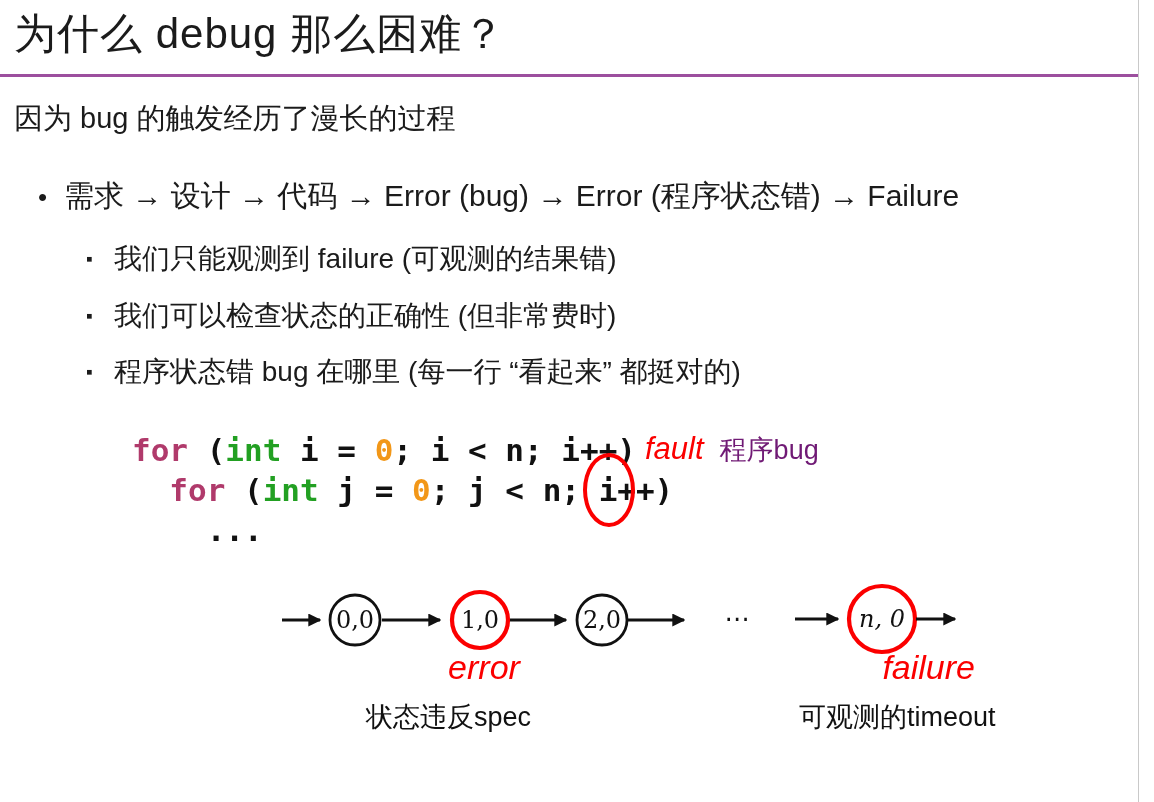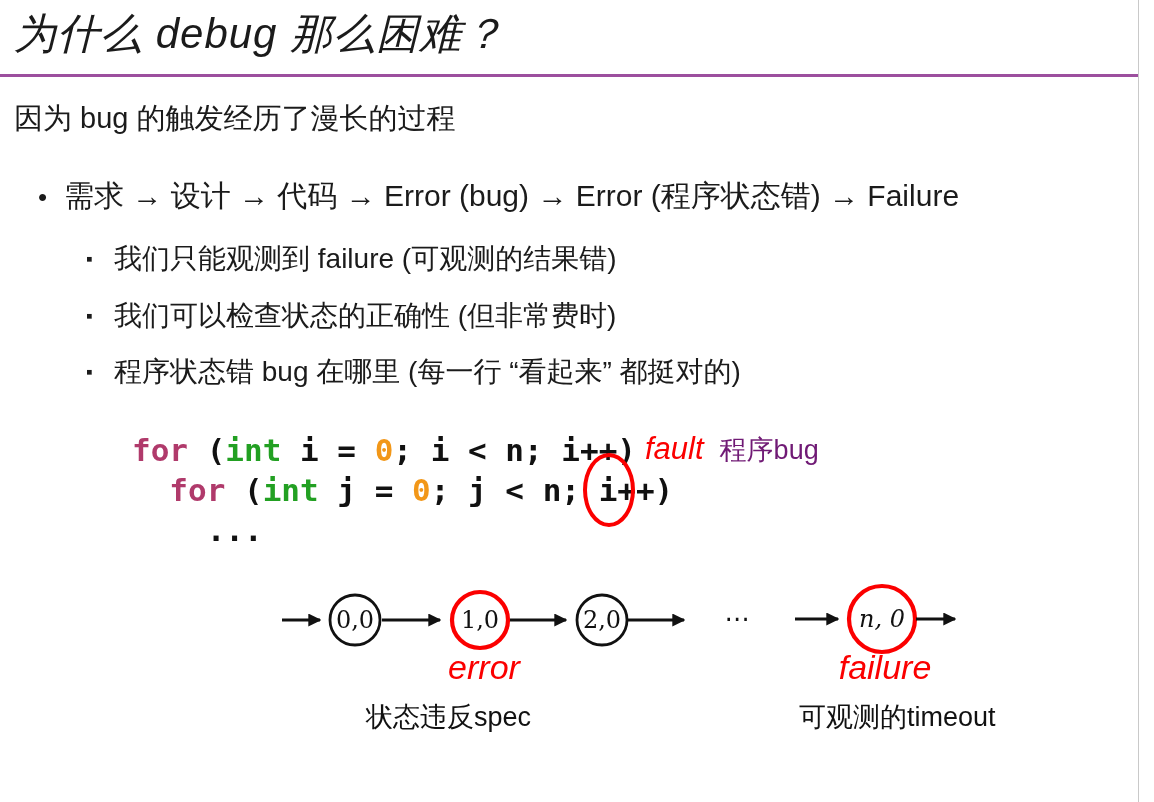--- a/index.html
+++ b/index.html
@@ -1,19 +1,19 @@
 <!DOCTYPE html>
 <html style="--accent: #9c4f9e; --kw: #b03a6b; --type: #22a022; --num: #f29718; --red: #fb0000; --text: #1b1b1b;"><head>
 <meta charset="utf-8">
 <style>
   html,body{margin:0;padding:0;background:#ffffff;}
   body{font-family:"Liberation Sans","DejaVu Sans",sans-serif;color:var(--text,#1b1b1b);}
   .slide{position:relative;width:1154px;height:802px;background:#fff;overflow:hidden;}
 
-  .title{position:absolute;left:14px;top:6px;font-size:42px;font-weight:500;letter-spacing:1px;white-space:nowrap;font-style:italic;}
+  .title{position:absolute;left:14px;top:6px;font-size:42px;font-weight:500;letter-spacing:1px;white-space:nowrap;}
   .rule{position:absolute;left:0;top:74px;width:1139px;height:3px;background:var(--accent,#9c4f9e);}
   .vline{position:absolute;left:1138px;top:0;width:1px;height:802px;background:#c9c9c9;}
 
   .intro{position:absolute;left:14px;top:99px;font-size:29px;white-space:nowrap;text-align:center;}
 
   .bullet-row{position:absolute;display:flex;align-items:baseline;white-space:nowrap;}
   .b1{left:38px;top:176px;font-size:30px;}
   .b1 .marker{width:26px;font-size:26px;}
   .sub{left:86px;font-size:28px;}
   .sub .marker{width:28px;font-size:19px;position:relative;top:-3px;}
@@ -36,21 +36,21 @@
   .diagram-svg{position:absolute;left:260px;top:580px;}
   .node{fill:none;stroke:#111;stroke-width:2.8px;}
   .node.red{stroke:var(--red,#f00);stroke-width:4.2px;}
   .edge{stroke:#111;stroke-width:3px;}
   .node-label{font-family:"DejaVu Serif","Liberation Serif",serif;font-size:24px;fill:#111;}
   .node-label.italic{font-style:italic;}
   .dots{font-family:"DejaVu Sans",sans-serif;font-size:25px;fill:#111;}
 
   .state-label{position:absolute;width:180px;text-align:center;font-size:34px;font-style:italic;
                color:var(--red,#f00);white-space:nowrap;}
-  .err-l{left:394px;top:648px;} .fail-l{left:795px;top:648px;}
+  .err-l{left:394px;top:648px;} .fail-l{left:795px;top:648px;text-align:right;}
   .state-caption{position:absolute;width:230px;text-align:left;font-size:27px;color:#111;white-space:nowrap;}
   .err-c{left:366px;top:699px;} .fail-c{left:799px;top:699px;}
 </style>
 </head>
 <body>
 
 <div class="slide">
 
   <div class="title">为什么 debug 那么困难？</div>
   <div class="rule"></div>

